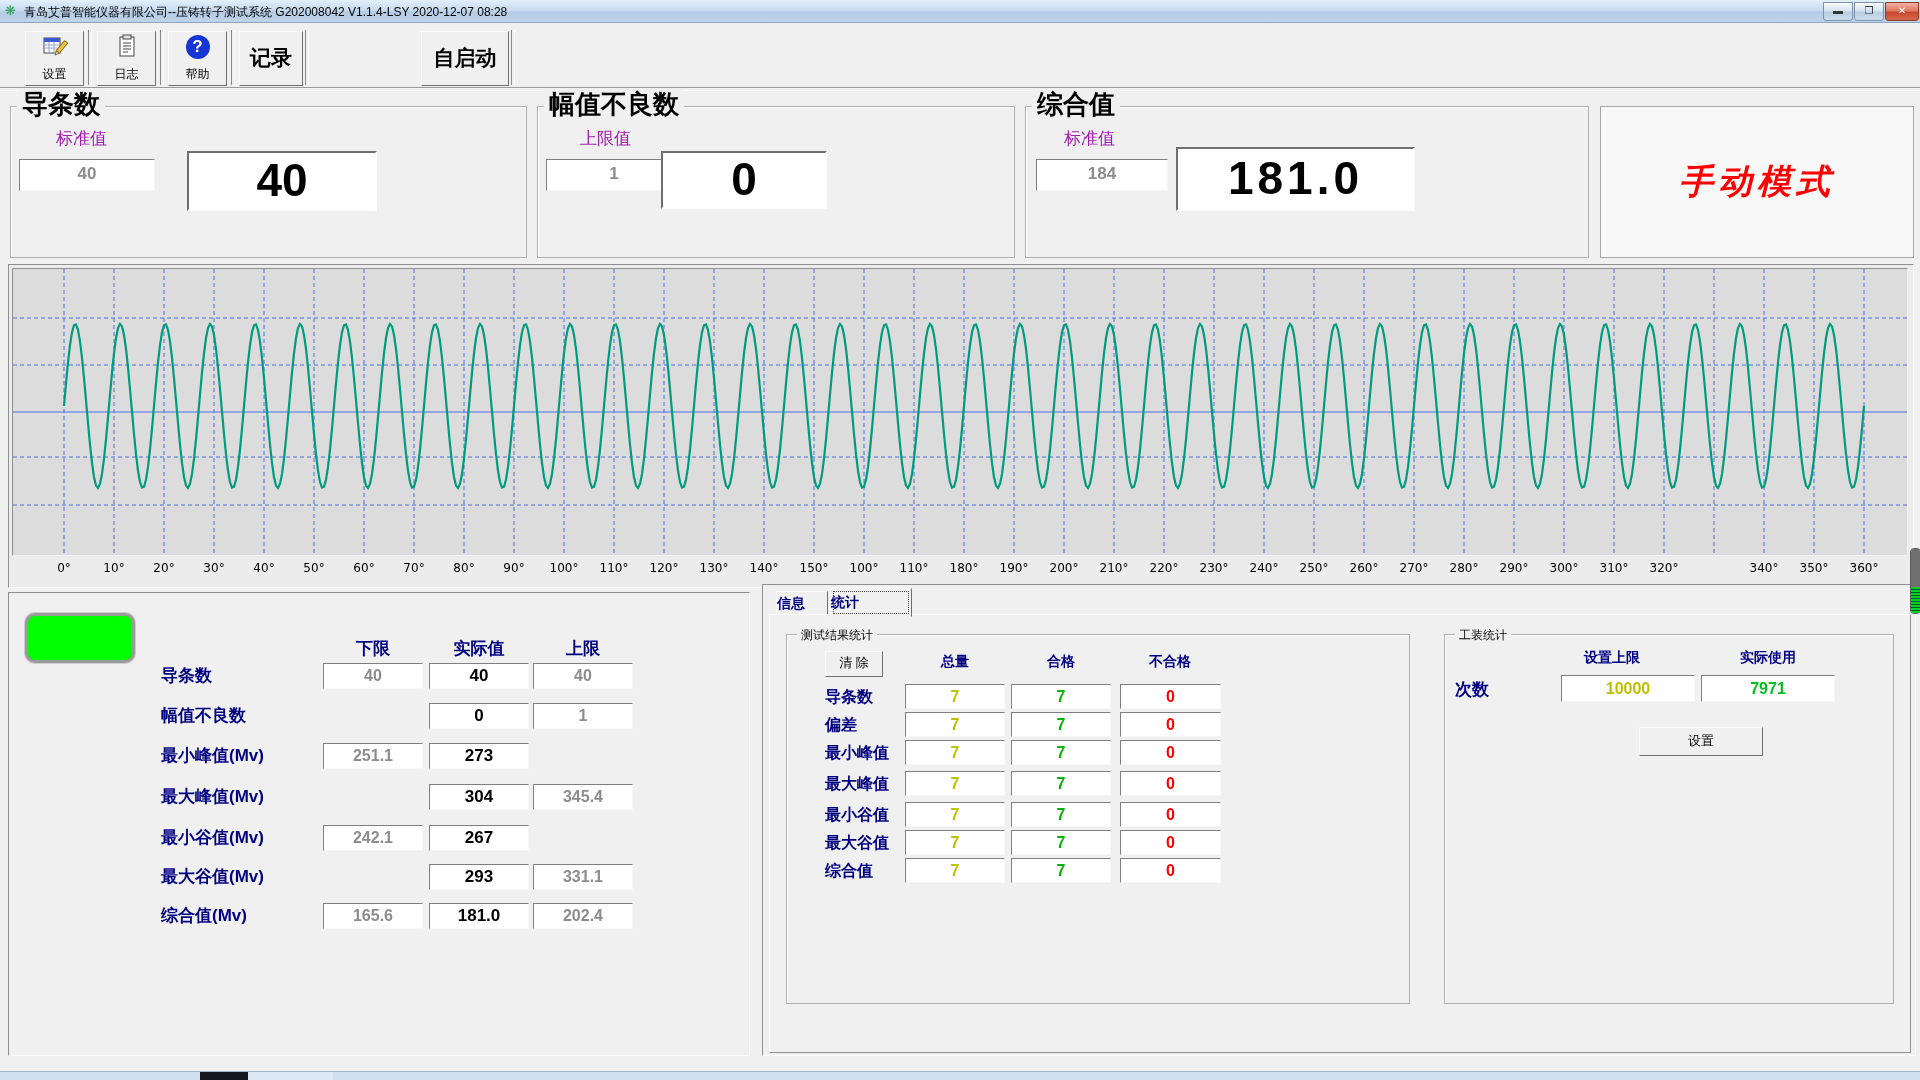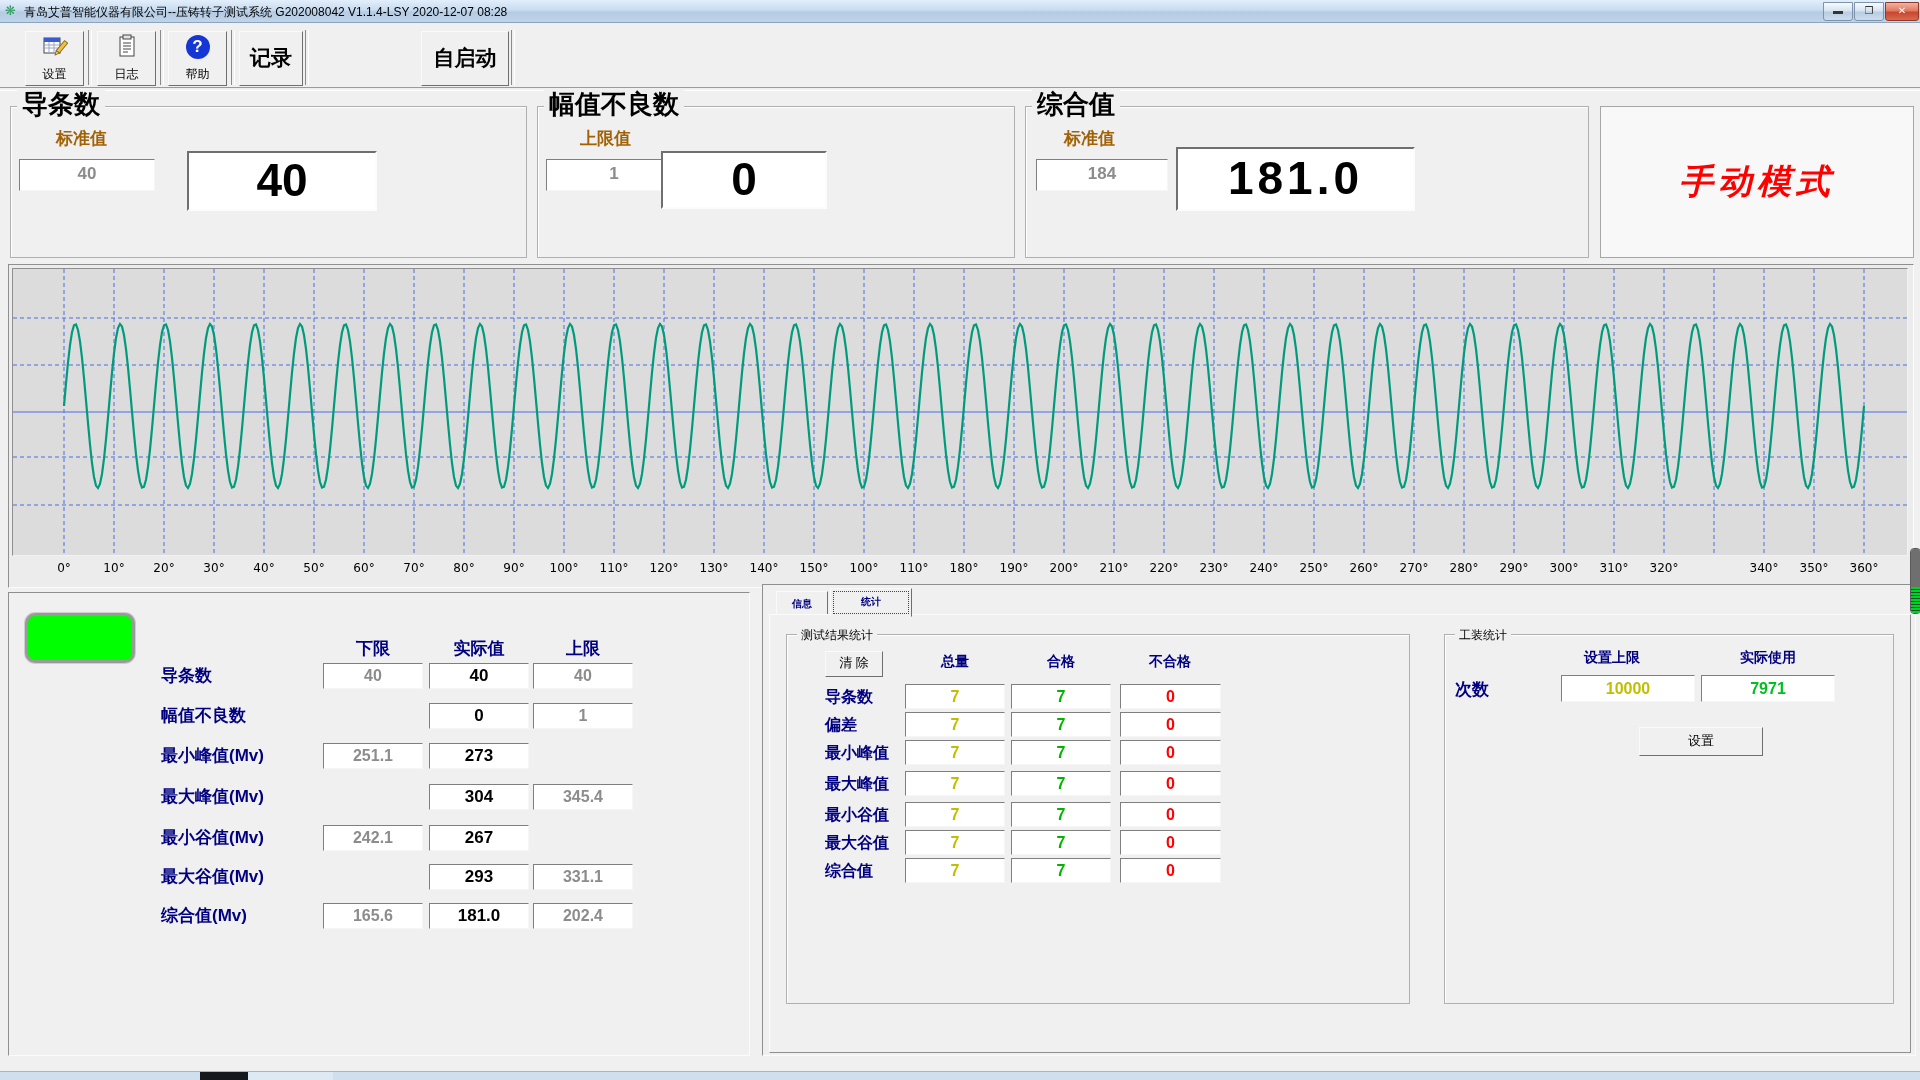--- a/index.html
+++ b/index.html
@@ -22,21 +22,21 @@
     border-color:#fafafa #6f6f6f #6f6f6f #fafafa;text-align:center;}
   .tbtn .lab{position:absolute;bottom:2px;left:0;right:0;font-size:12px;}
   .tbtn .bigtxt{font-size:21px;font-weight:bold;line-height:51px;}
   .tsep{position:absolute;top:30px;width:2px;height:55px;border-left:1px solid #8a8a8a;border-right:1px solid #fff;}
   #toolbar-bottom{left:0;top:87px;width:1920px;height:2px;border-top:1px solid #9b9b9b;border-bottom:1px solid #fff;}
   
   .groupbox{position:absolute;border:1px solid #b0b0b0;box-shadow:1px 1px 0 #ffffff inset;}
   .gtitle{position:absolute;top:-18px;left:6px;background:#F0F0F0;padding:0 5px;
     font-size:26px;font-weight:bold;line-height:30px;white-space:nowrap;}
   .smalltitle{position:absolute;top:-8px;left:10px;background:#F0F0F0;padding:0 4px;font-size:12px;}
-  .reflabel{position:absolute;font-size:17px;font-weight:bold;color:#a16207;}
+  .reflabel{position:absolute;font-size:17px;font-weight:normal;color:#a21caf;}
   .refinput{position:absolute;background:#fff;border:1px solid;border-color:#7f7f7f #f6f6f6 #f6f6f6 #7f7f7f;
     text-align:center;font-size:17px;font-weight:bold;color:#8c8c8c;line-height:28px;}
   .bigdisplay{position:absolute;background:#fff;border:2px solid;border-color:#6f6f6f #fcfcfc #fcfcfc #6f6f6f;
     text-align:center;font-size:46px;font-weight:bold;color:#000;}
   #manual-panel{left:1600px;top:106px;width:312px;height:150px;background:#f8f8f8;border:1px solid #a6a6a6;}
   #manual-text{position:absolute;left:0;right:0;top:52px;text-align:center;font-size:34px;letter-spacing:5px;
     font-family:"Liberation Serif","DejaVu Serif",serif;font-style:italic;font-weight:bold;}
   
   #chart-panel{left:8px;top:264px;width:1904px;height:322px;background:#ECECEC;border:1px solid;
     border-color:#8f8f8f #fbfbfb #fbfbfb #8f8f8f;}
@@ -52,21 +52,21 @@
   .colhead{position:absolute;font-size:17px;font-weight:bold;color:#000080;text-align:center;width:100px;}
   .lrow-label{position:absolute;left:152px;font-size:17px;font-weight:bold;color:#000080;line-height:26px;white-space:nowrap;}
   .lbox{position:absolute;width:100px;height:26px;background:#fff;border:1px solid;
     border-color:#7f7f7f #f6f6f6 #f6f6f6 #7f7f7f;box-sizing:border-box;text-align:center;
     font-size:16px;font-weight:bold;line-height:24px;}
   .lbox.dim{color:#8c8c8c;}
   .lbox.act{color:#000;font-size:17px;}
   
   #right-panel{left:762px;top:584px;width:1152px;height:470px;border:1px solid;
     border-color:#8f8f8f #fbfbfb #fbfbfb #8f8f8f;background:#F0F0F0;}
-  .tab{position:absolute;text-align:center;font-size:10px;font-weight:bold;color:#000080;background:#F0F0F0;
+  .tab{position:absolute;font-size:14px;font-weight:bold;color:#000080;background:#F0F0F0;
     border:1px solid;border-color:#fafafa #6f6f6f transparent #fafafa;}
   #tab-info{left:13px;top:6px;width:50px;height:23px;line-height:23px;border-bottom:1px solid #9b9b9b;}
   #tab-stats{left:67px;top:3px;width:80px;height:27px;line-height:26px;z-index:2;
     outline:1px dotted #444;outline-offset:-4px;}
   #tab-page{position:absolute;left:6px;top:29px;width:1140px;height:437px;background:#F0F0F0;border:1px solid;
     border-color:#fbfbfb #8f8f8f #8f8f8f #fbfbfb;z-index:1;}
   .statlabel{position:absolute;left:38px;font-size:16px;font-weight:bold;color:#000080;line-height:25px;white-space:nowrap;}
   .sbox{position:absolute;width:100px;height:25px;background:#fff;border:1px solid;
     border-color:#7f7f7f #f6f6f6 #f6f6f6 #7f7f7f;box-sizing:border-box;text-align:center;
     font-size:16px;font-weight:bold;line-height:23px;}

